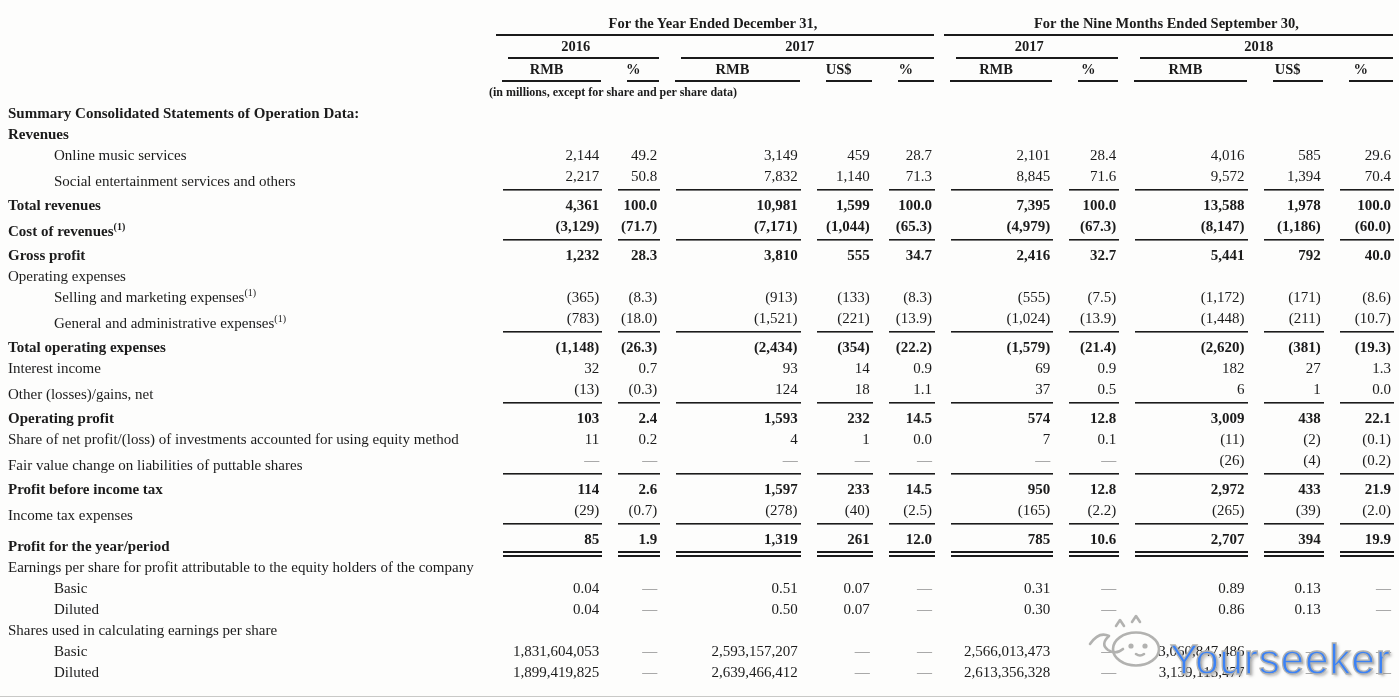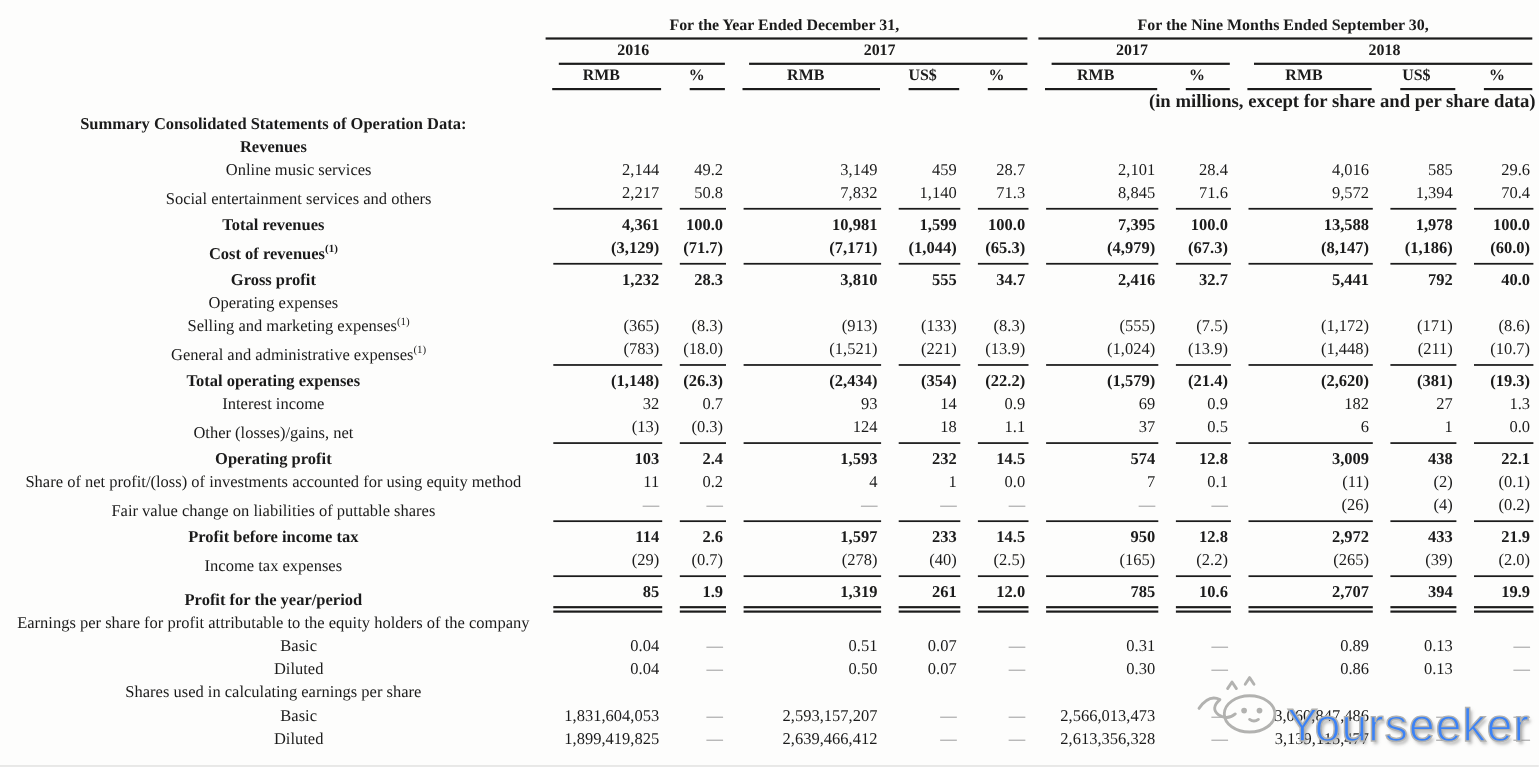--- a/index.html
+++ b/index.html
@@ -23,25 +23,25 @@
     background-image:linear-gradient(#1b1b1b,#1b1b1b);background-repeat:no-repeat;
     background-position:right 3px bottom 0;background-size:calc(100% - 22px) 2px;
     padding-bottom:4px;
   }
   th.ch{
     background-image:linear-gradient(#1b1b1b,#1b1b1b);background-repeat:no-repeat;
     background-position:right 3px bottom 0;background-size:calc(100% - 16px) 2px;
     padding-bottom:4px;
   }
   th.ch.pct{background-size:calc(100% - 26px) 2px;}
-  th.note{font-size:17px;text-align:right;padding:1px 0 2px 0;}
+  th.note{font-size:12px;text-align:left;padding:1px 0 2px 0;}
 
   
   tbody td{font-size:15px;line-height:19px;padding:1px 0;}
-  td.lbl{text-align:center;}
+  td.lbl{text-align:left;}
   .ind0{padding-left:8px;}
   .ind1{padding-left:54px;}
   .hang{padding-left:36px;text-indent:-28px;}
   td.val{text-align:right;padding-right:5px;}
   tr.b td{font-weight:700;}
   td.dash{color:#8d8d8d;}
   sup{font-size:10px;line-height:0;}
 
   tr.rule td.val{
     background-image:linear-gradient(#1b1b1b,#1b1b1b);background-repeat:no-repeat;

